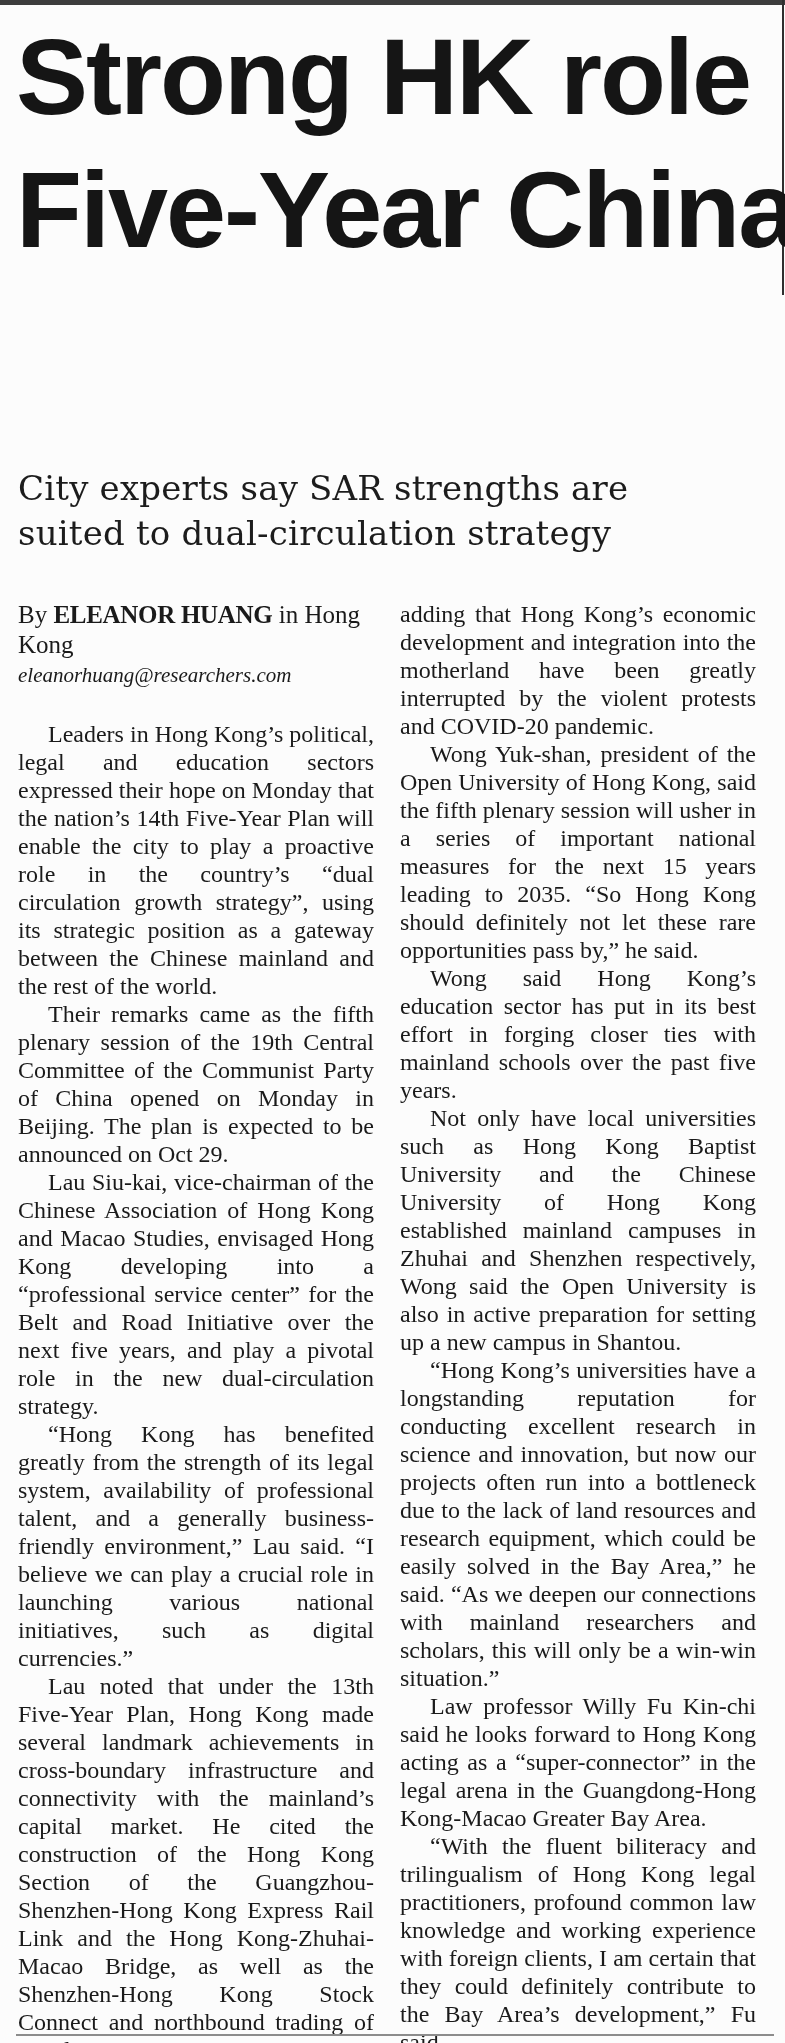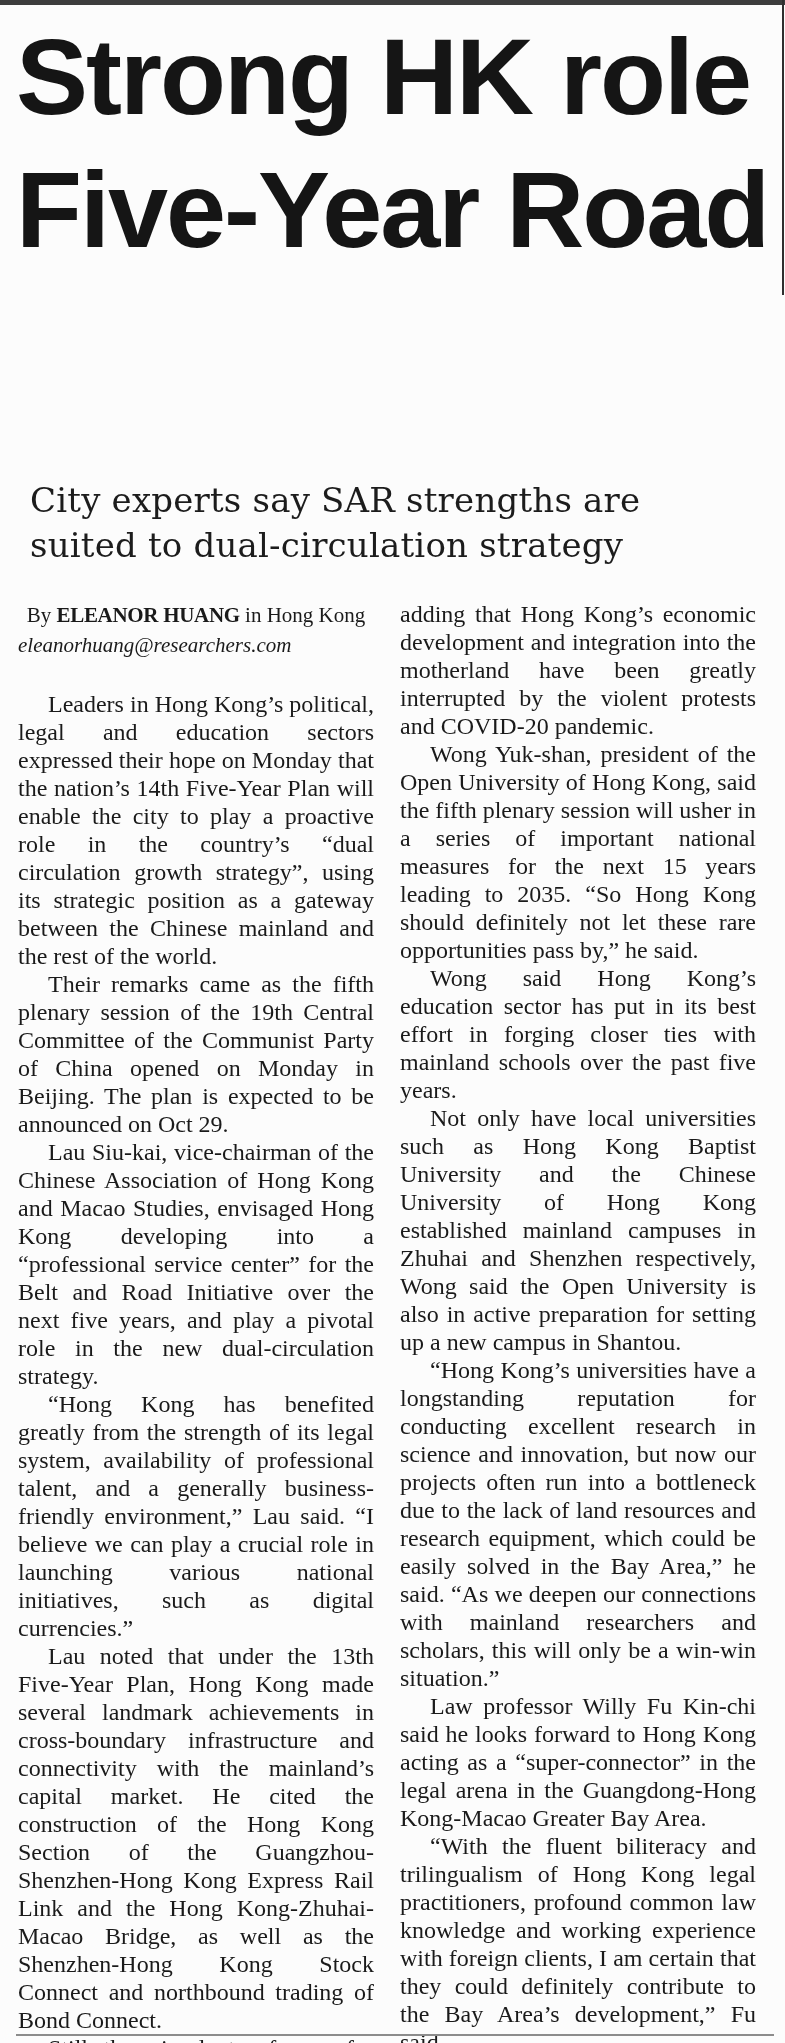--- a/index.html
+++ b/index.html
@@ -39,21 +39,21 @@
   }
   .col{
     position:absolute;top:600px;width:356px;
     font-size:24px;
     line-height:28px;
     text-align:justify;
   }
   .col-left{left:18px;}
   .col-right{left:400px;}
   .byline{
-    font-size:21px;line-height:30px;margin:0;text-align:center;
+    font-size:25px;line-height:30px;margin:0;text-align:left;
   }
   .byline .byline-author{font-weight:bold;letter-spacing:-0.3px;}
   .email{
     font-size:21px;line-height:30px;margin:0;font-style:italic;text-align:left;
   }
   .col p.body-para{margin:0;text-indent:30px;}
   .col p.no-indent{text-indent:0;}
   .col p.end-justify{text-align-last:justify;}
   .col .spacer{height:30px;}
   .bottom-rule{
@@ -64,24 +64,24 @@
 </head>
 <body>
 
 <div class="page">
 
   <div class="top-edge-rule"></div>
   <div class="adjacent-column-rule"></div>
 
   <h1 class="headline" style="margin:0;">
     <div>Strong HK role</div>
-    <div>Five-Year Road</div>
+    <div>Five-Year China</div>
   </h1>
 
-  <h2 class="subhead" style="margin:12px;font-weight:normal;">
+  <h2 class="subhead" style="margin:0;font-weight:normal;">
     <div>City experts say SAR strengths are</div>
     <div>suited to dual-circulation strategy</div>
   </h2>
 
   <div class="col col-left">
     <p class="byline"><span class="byline-by">By </span><span class="byline-author">ELEANOR HUANG</span><span class="byline-location"> in Hong Kong</span></p>
     <p class="email">eleanorhuang@researchers.com</p>
     <div class="spacer"></div>
     <p class="body-para">Leaders in Hong Kong’s political, legal and education sectors expressed their hope on Monday that the nation’s 14th Five-Year Plan will enable the city to play a proactive role in the country’s “dual circulation growth strategy”, using its strategic position as a gateway between the Chinese mainland and the rest of the world.</p>
     <p class="body-para">Their remarks came as the fifth plenary session of the 19th Central Committee of the Communist Party of China opened on Monday in Beijing. The plan is expected to be announced on Oct 29.</p>

